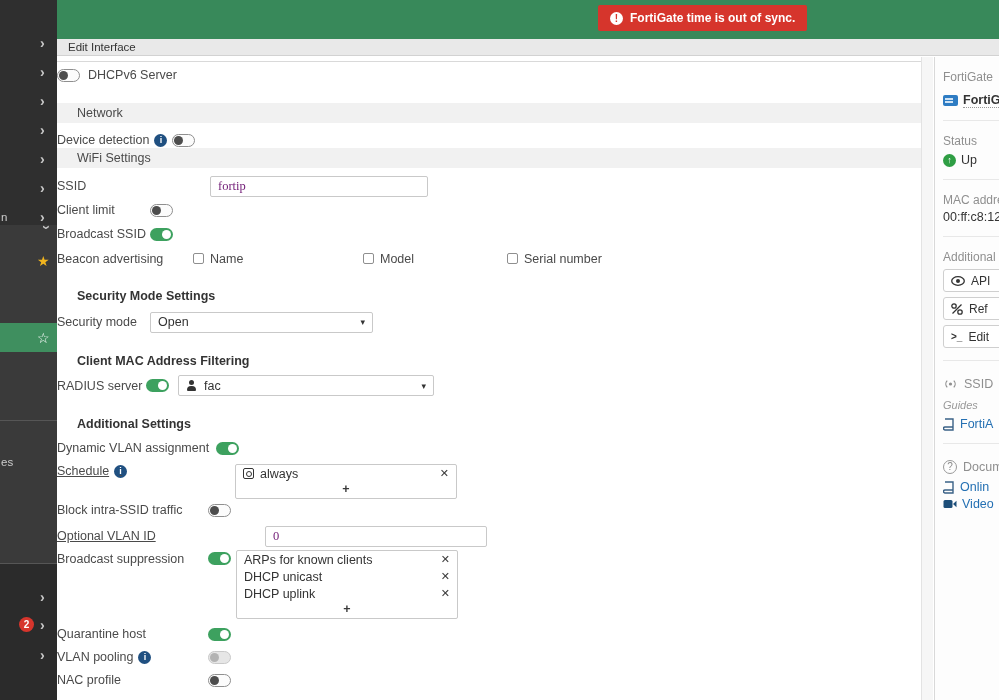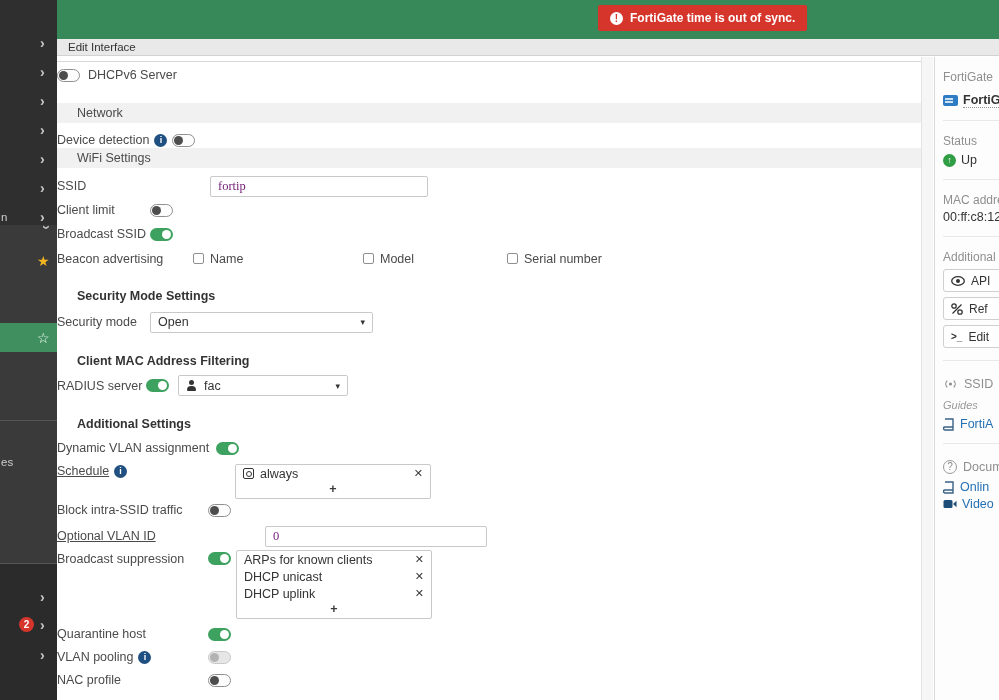--- a/index.html
+++ b/index.html
@@ -47,21 +47,21 @@
   .tg.disabled::after { content:""; position:absolute; left:1px; top:1px; width:9px; height:9px; border-radius:50%; background:#b3b3b3; }
 
   .info { display:inline-block; width:13px; height:13px; border-radius:50%; background:#205081; color:#fff; font-size:9px; font-weight:bold; line-height:13px; text-align:center; margin:0 5px 0 5px; flex:none; }
 
   .tinput { height:21px; border:1px solid #c9c9c9; border-radius:2px; padding:0 7px; font-size:12.5px; color:#701a75; font-family:Liberation Serif, serif; background:#fff;margin-left:30px; }
   .sel { height:21px; border:1px solid #c9c9c9; border-radius:2px; background:#fff; display:flex; align-items:center; padding:0 7px; color:#333; cursor:pointer; }
   .sel .caret { margin-left:auto; font-size:9px; color:#333; }
   .cb { width:11px; height:11px; border:1px solid #8f8f8f; border-radius:2px; background:#fff; display:inline-block; flex:none; cursor:pointer; }
   .cbgrp { position:absolute; display:flex; align-items:center; gap:6px; }
 
-  .multibox { border:1px solid #c9c9c9; border-radius:2px; background:#fff; width:196px; }
+  .multibox { border:1px solid #c9c9c9; border-radius:2px; background:#fff; width:222px; }
   .mb-item { display:flex; align-items:center; height:17px; padding:0 7px; color:#333; }
   .mb-x { margin-left:auto; font-weight:bold; color:#3a3a3a; font-size:11px; cursor:pointer; }
   .mb-plus { height:16px; text-align:center; font-weight:bold; color:#3a3a3a; line-height:15px; cursor:pointer; }
   .sched-ico { width:11px; height:11px; border:1.5px solid #333; border-radius:2px; margin-right:6px; position:relative; flex:none; }
   .sched-ico::after { content:""; position:absolute; right:1px; bottom:1px; width:4px; height:4px; border:1px solid #333; border-radius:50%; }
   .person-ico { width:12px; height:12px; position:relative; margin-right:6px; flex:none; }
   .person-ico::before { content:""; position:absolute; left:3px; top:0; width:5px; height:5px; border-radius:50%; background:#333; }
   .person-ico::after { content:""; position:absolute; left:1px; top:6px; width:9px; height:5px; border-radius:4px 4px 1px 1px; background:#333; }
 
   
@@ -181,21 +181,21 @@
         <span>Open</span>
         <span class="caret">▾</span>
       </span>
     </div>
 
     <div class="group-h" style="margin-top:21px">Client MAC Address Filtering</div>
 
     <div class="row" style="margin-top:5px;height:23px">
       <span class="lbl w89">RADIUS server</span>
       <span class="tg on"></span>
-      <span class="sel" style="width:170px;margin-left:9px">
+      <span class="sel" style="width:256px;margin-left:9px">
         <span class="person-ico"></span>
         <span>fac</span>
         <span class="caret">▾</span>
       </span>
     </div>
 
     <div class="group-h" style="margin-top:20px">Additional Settings</div>
 
     <div class="row" style="margin-top:9px;height:14px">
       <span class="lbl">Dynamic VLAN assignment</span>

